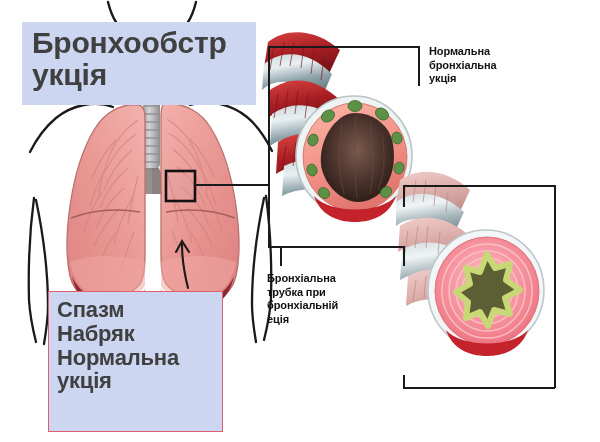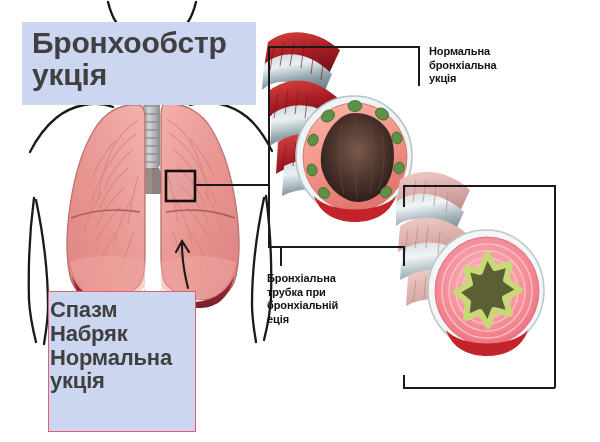--- a/index.html
+++ b/index.html
@@ -17,23 +17,23 @@
     color:#404040;
     font-weight:bold;
     line-height:1.08;
     letter-spacing:-0.2px;
   }
   #title-box{
     left:22px;top:22px;width:234px;height:83px;
     font-size:30px;padding:5px 0 0 10px;box-sizing:border-box;
   }
   #symptoms-box{
-    left:48px;top:291px;width:148px;height:141px;
+    left:48px;top:291px;width:175px;height:141px;
     border:1.5px solid #e06070;
-    font-size:22px;padding:6px 0 0 1px;box-sizing:border-box;
+    font-size:22px;padding:6px 0 0 8px;box-sizing:border-box;
   }
   .callout span{display:block;white-space:pre;}
 
   
   .plainlabel{
     position:absolute;color:#111;font-weight:bold;font-size:11px;
     line-height:1.24;letter-spacing:-0.1px;
   }
   #label-normal{left:429px;top:45px;width:170px;}
   #label-asthma{left:267px;top:272px;width:175px;}

